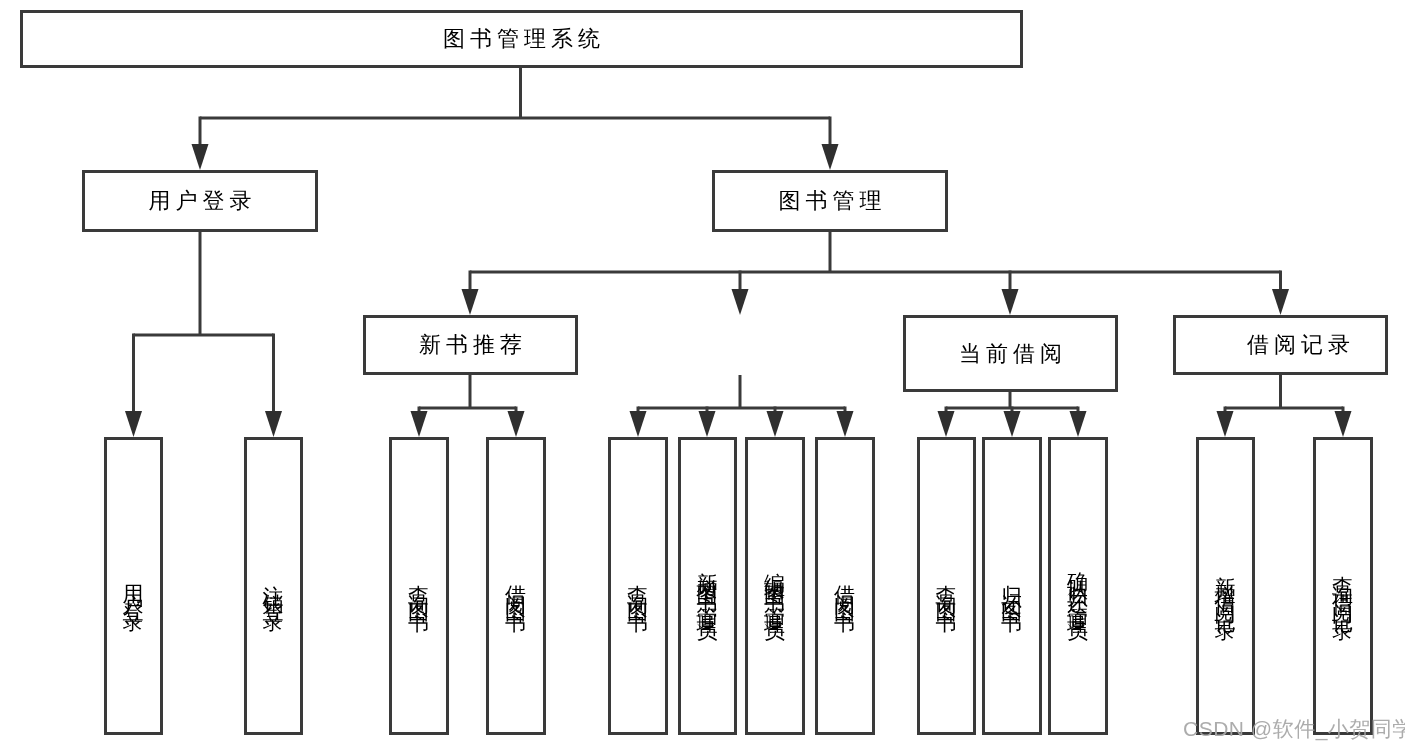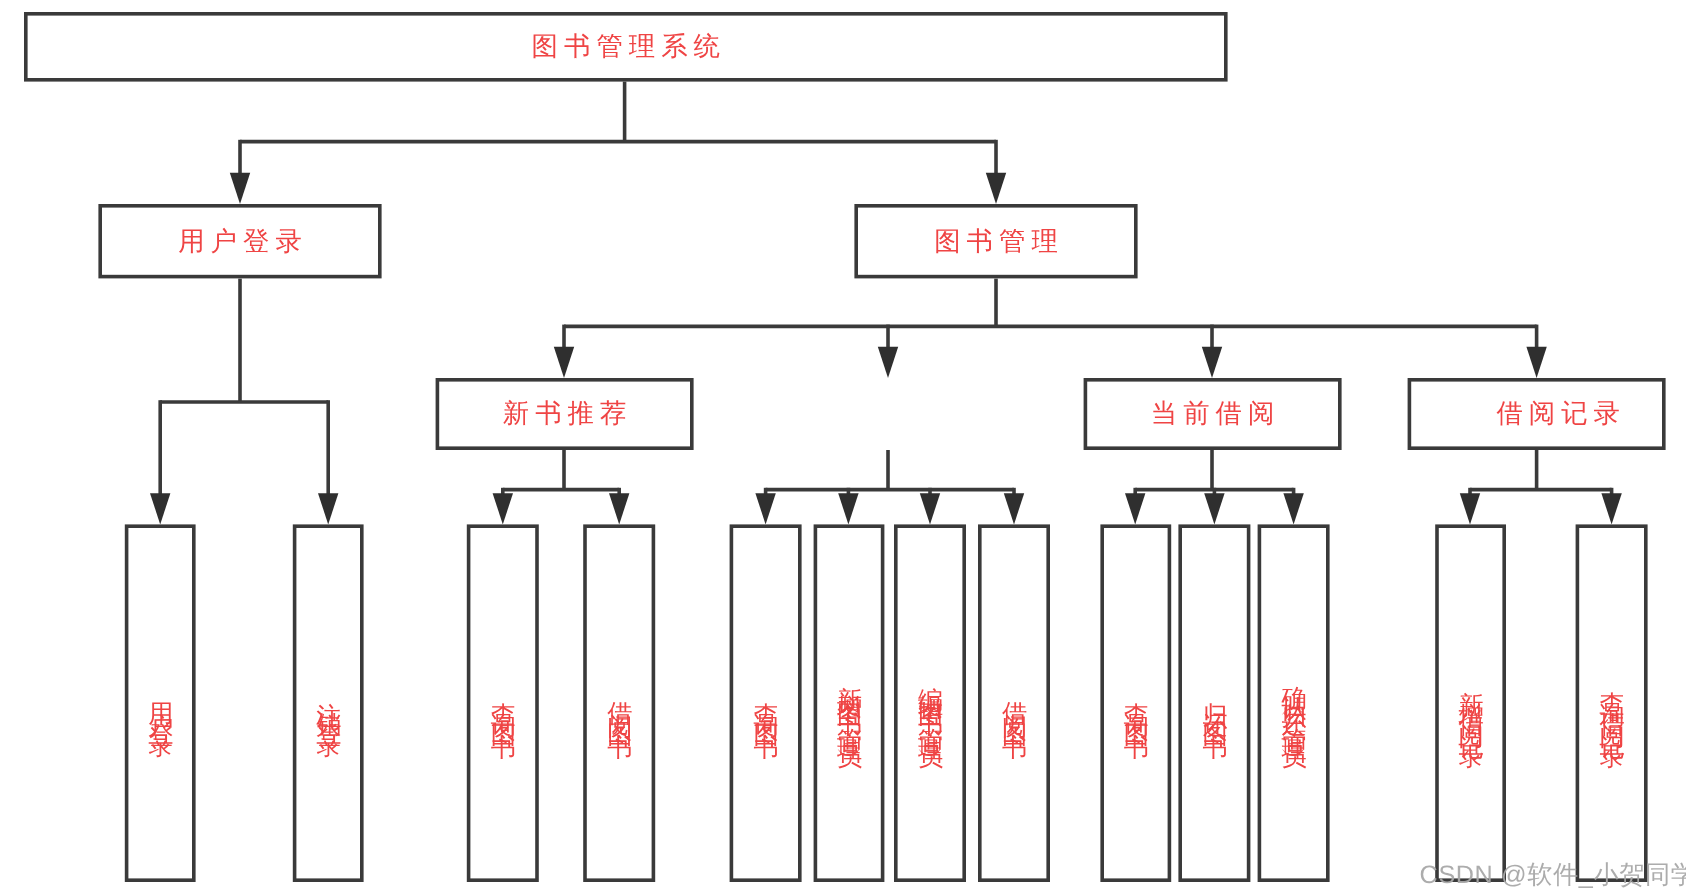--- a/index.html
+++ b/index.html
@@ -12,21 +12,21 @@
     overflow: hidden;
   }
   .box {
     position: absolute;
     box-sizing: border-box;
     border: 3px solid #3a3a3a;
     background: #ffffff;
     display: flex;
     align-items: center;
     justify-content: center;
-    color: #ef4444;
+    color: #000000;
   }
   .hlabel {
     font-size: 22px;
     letter-spacing: 5px;
     text-indent: 5px;
     white-space: nowrap;
   }
   .vlabel {
     writing-mode: vertical-rl;
     text-orientation: mixed;
@@ -134,21 +134,21 @@
   <div class="box" style="left:82px; top:170px; width:236px; height:62px;">
     <span class="hlabel">用户登录</span>
   </div>
   <div class="box" style="left:363px; top:315px; width:215px; height:60px;">
     <span class="hlabel">新书推荐</span>
   </div>
 
   <div class="box" style="left:712px; top:170px; width:236px; height:62px;">
     <span class="hlabel">图书管理</span>
   </div>
-  <div class="box" style="left:903px; top:315px; width:215px; height:60px;">
+  <div class="box" style="left:903px; top:315px; width:215px; height:77px;">
     <span class="hlabel">当前借阅</span>
   </div>
   <div class="box" style="left:1173px; top:315px; width:215px; height:60px;padding-left:36px;">
     <span class="hlabel">借阅记录</span>
   </div>
 
   <div class="box" style="left:104px; top:437px; width:59px; height:298px;">
     <span class="vlabel">用户登录</span>
   </div>
   <div class="box" style="left:244px; top:437px; width:59px; height:298px;">

